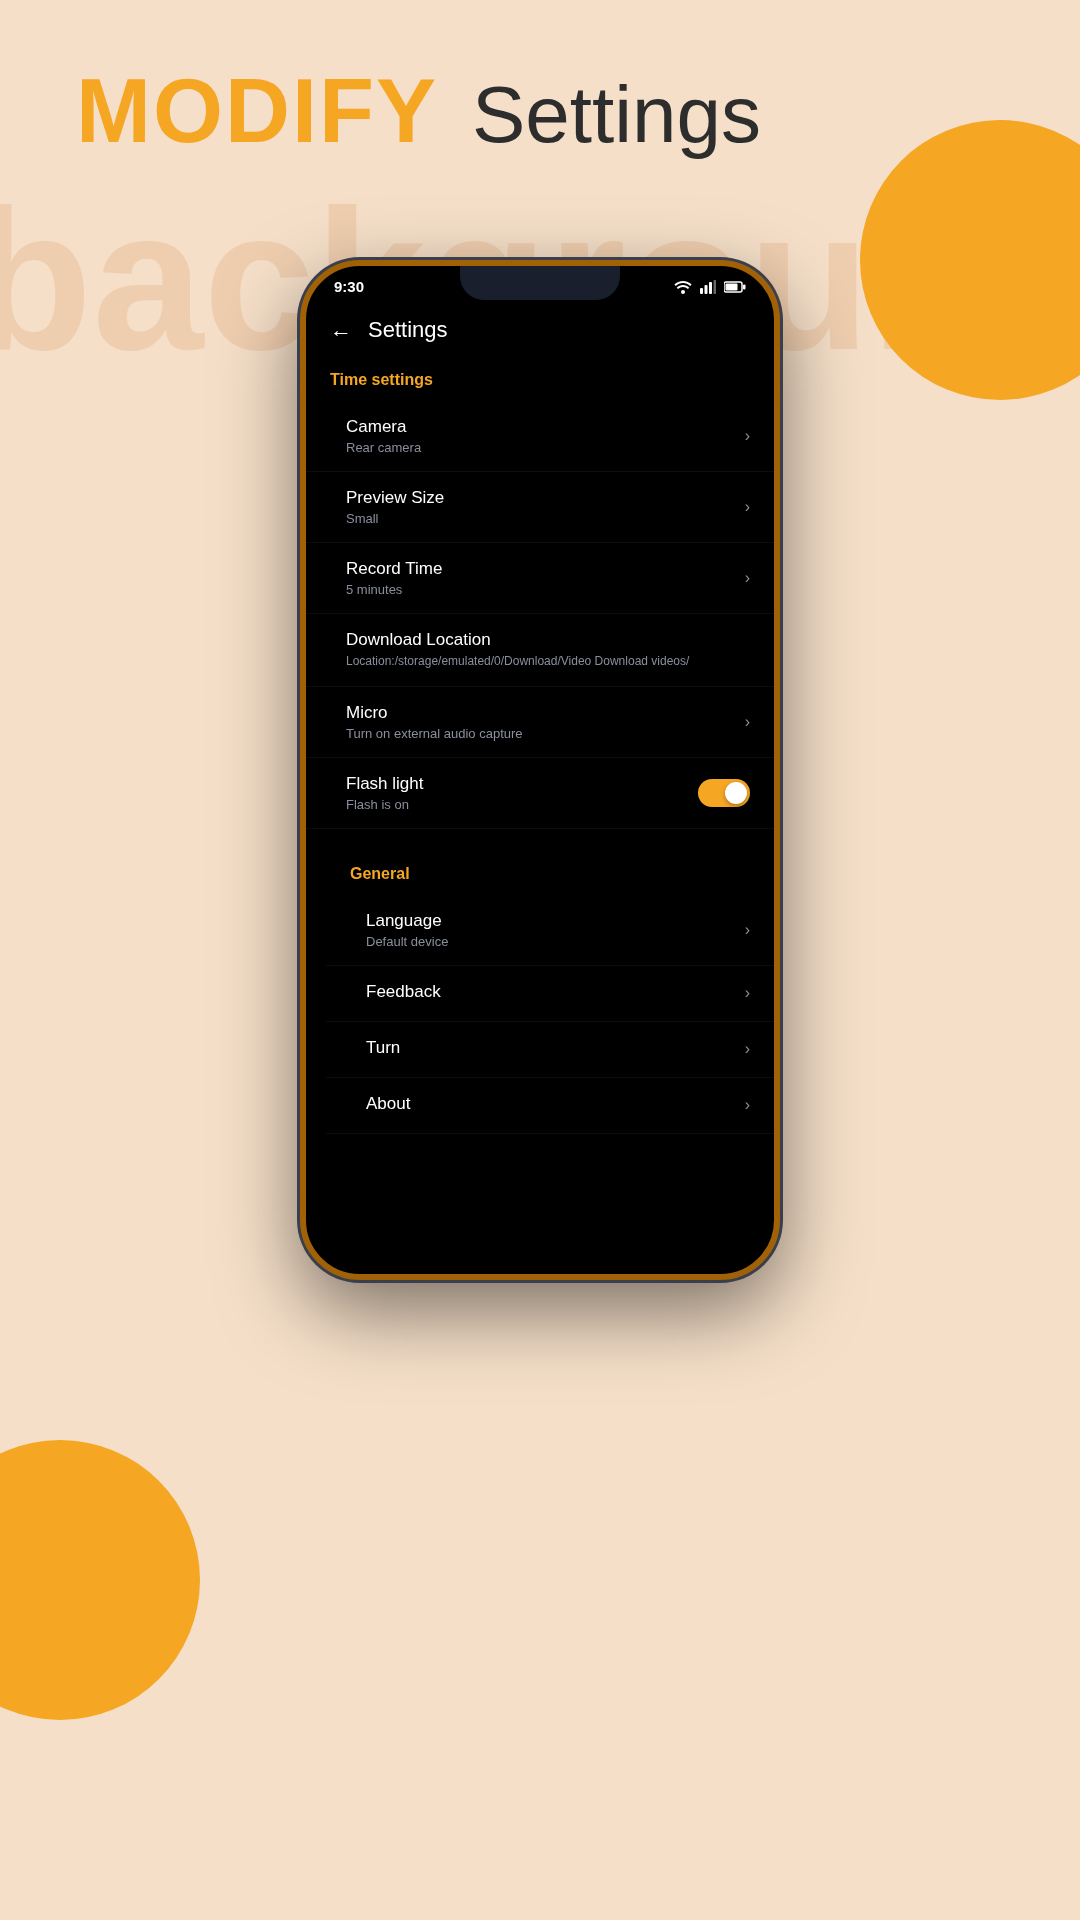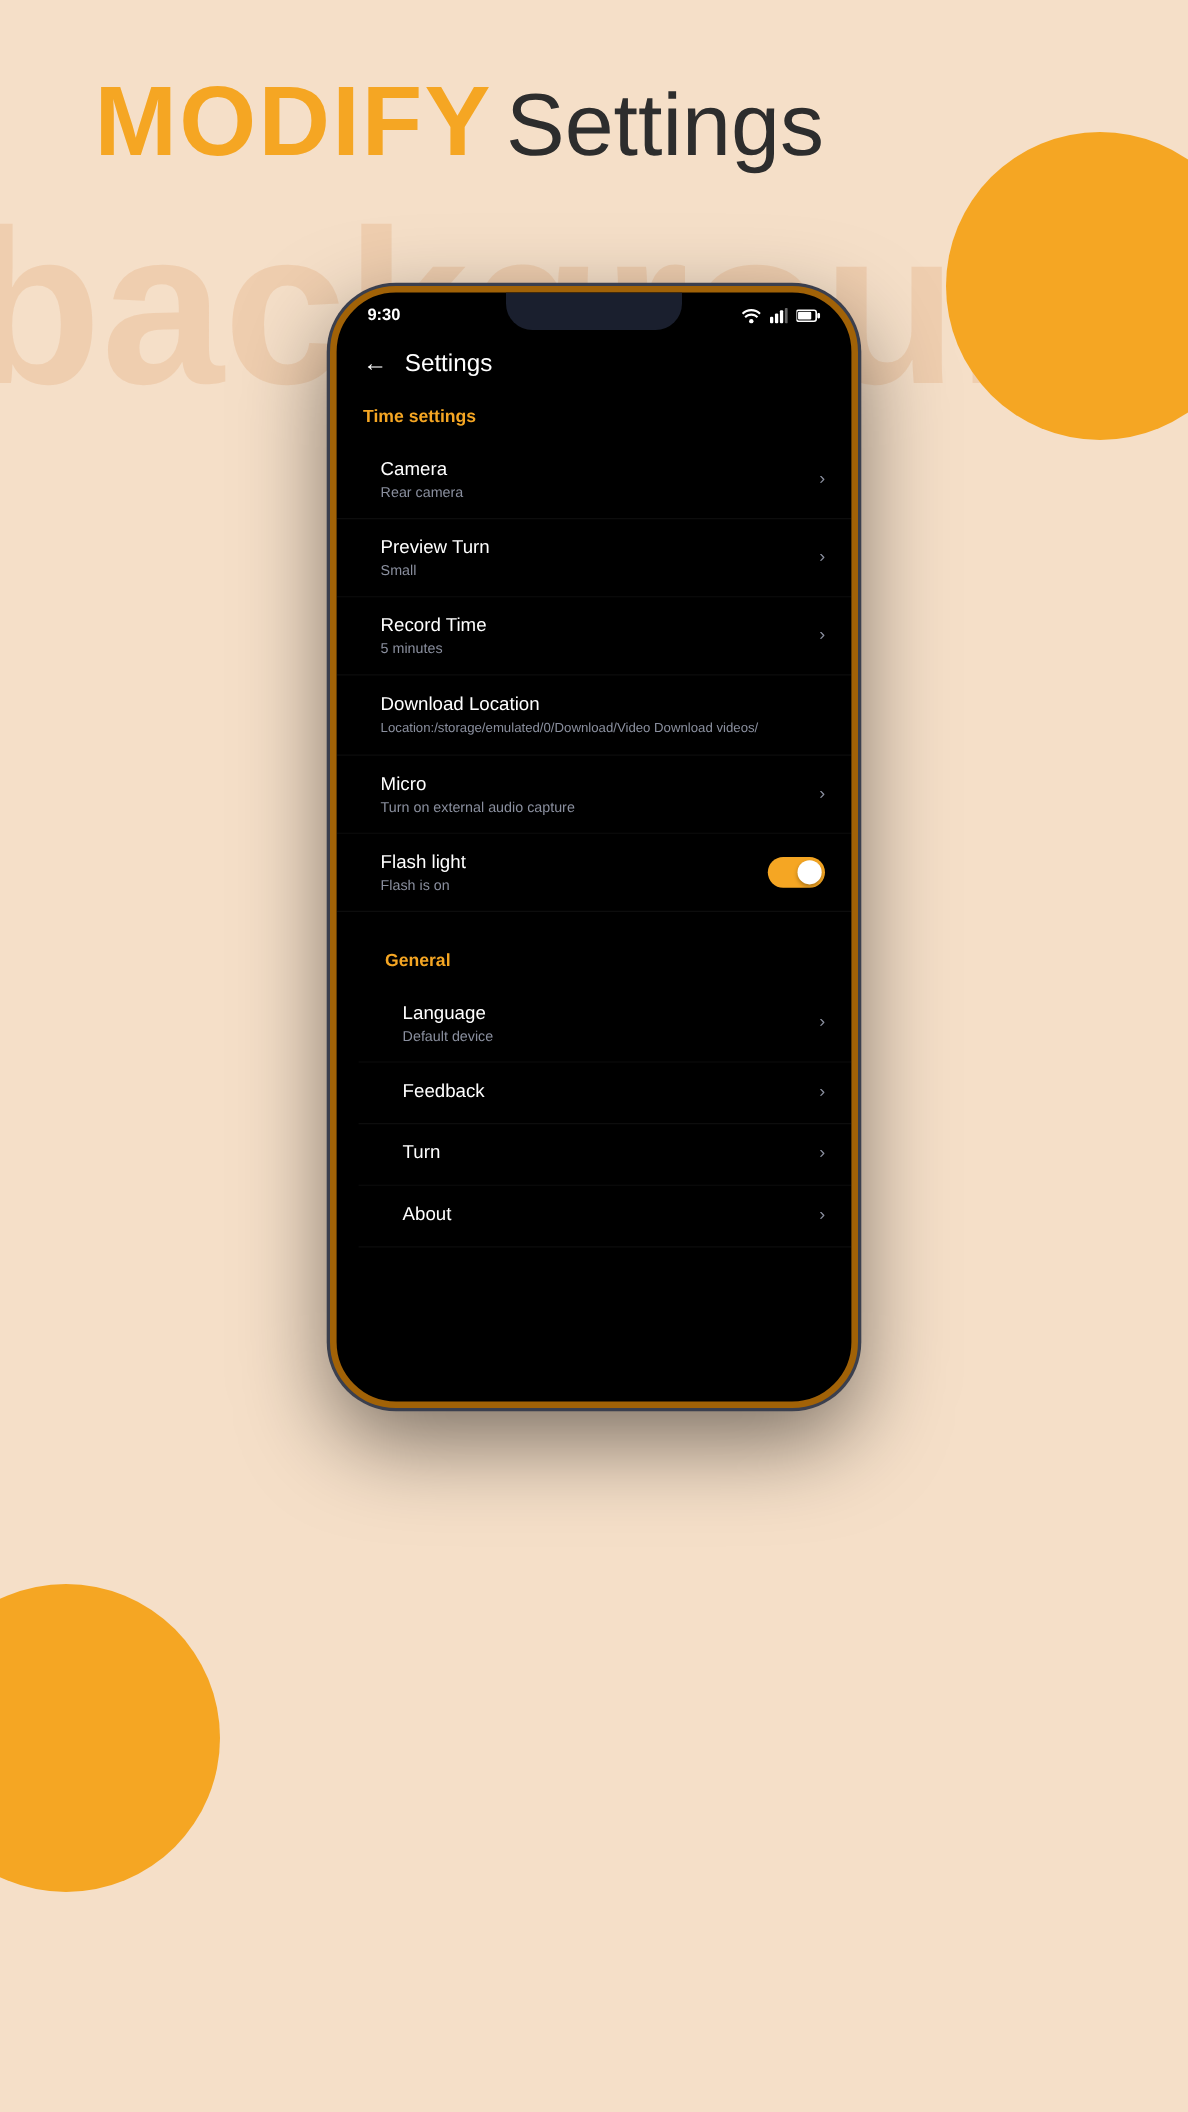--- a/index.html
+++ b/index.html
@@ -44,24 +44,24 @@
       width: 280px;
       height: 280px;
       background-color: #f5a623;
       border-radius: 50%;
     }
 
     
     .page-header {
       position: absolute;
       top: 60px;
-      left: 86px;
+      left: 76px;
       display: flex;
       align-items: baseline;
-      gap: 12px;
+      gap: 34px;
     }
 
     .header-modify {
       font-size: 90px;
       font-weight: 900;
       color: #f5a623;
       letter-spacing: 2px;
     }
 
     .header-settings {
@@ -292,21 +292,21 @@
         <div class="settings-item">
           <div class="item-text">
             <div class="item-title">Camera</div>
             <div class="item-subtitle">Rear camera</div>
           </div>
           <span class="chevron">›</span>
         </div>
 
         <div class="settings-item">
           <div class="item-text">
-            <div class="item-title">Preview Turn</div>
+            <div class="item-title">Preview Size</div>
             <div class="item-subtitle">Small</div>
           </div>
           <span class="chevron">›</span>
         </div>
 
         <div class="settings-item">
           <div class="item-text">
             <div class="item-title">Record Time</div>
             <div class="item-subtitle">5 minutes</div>
           </div>

